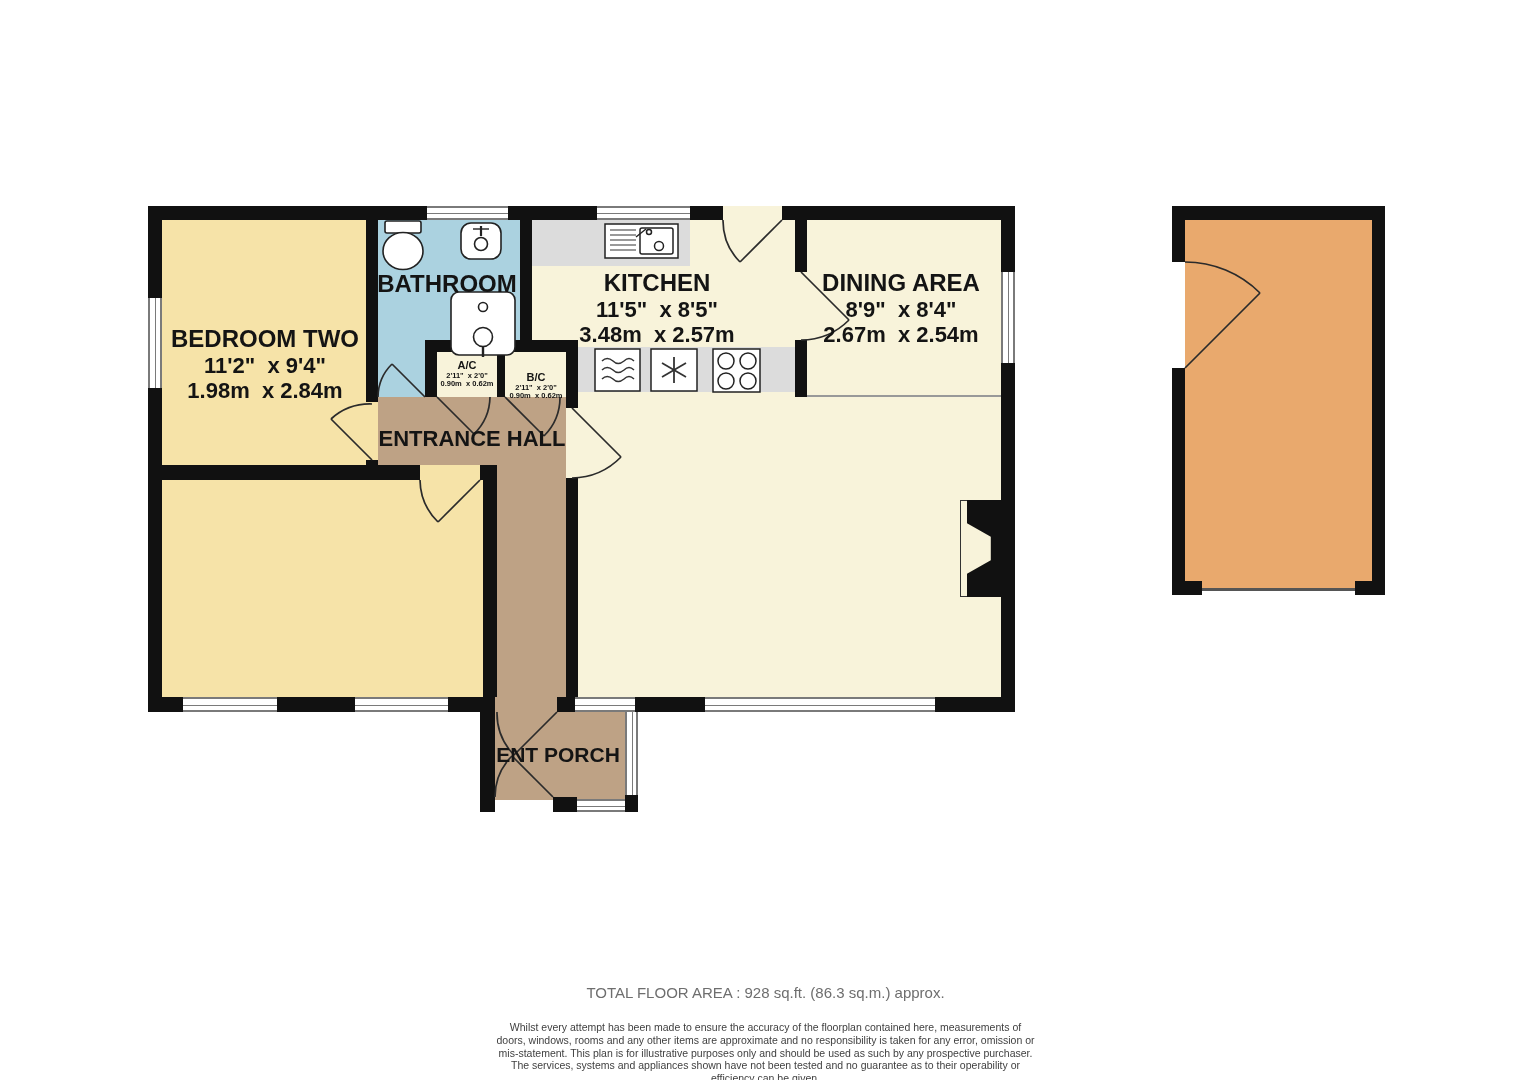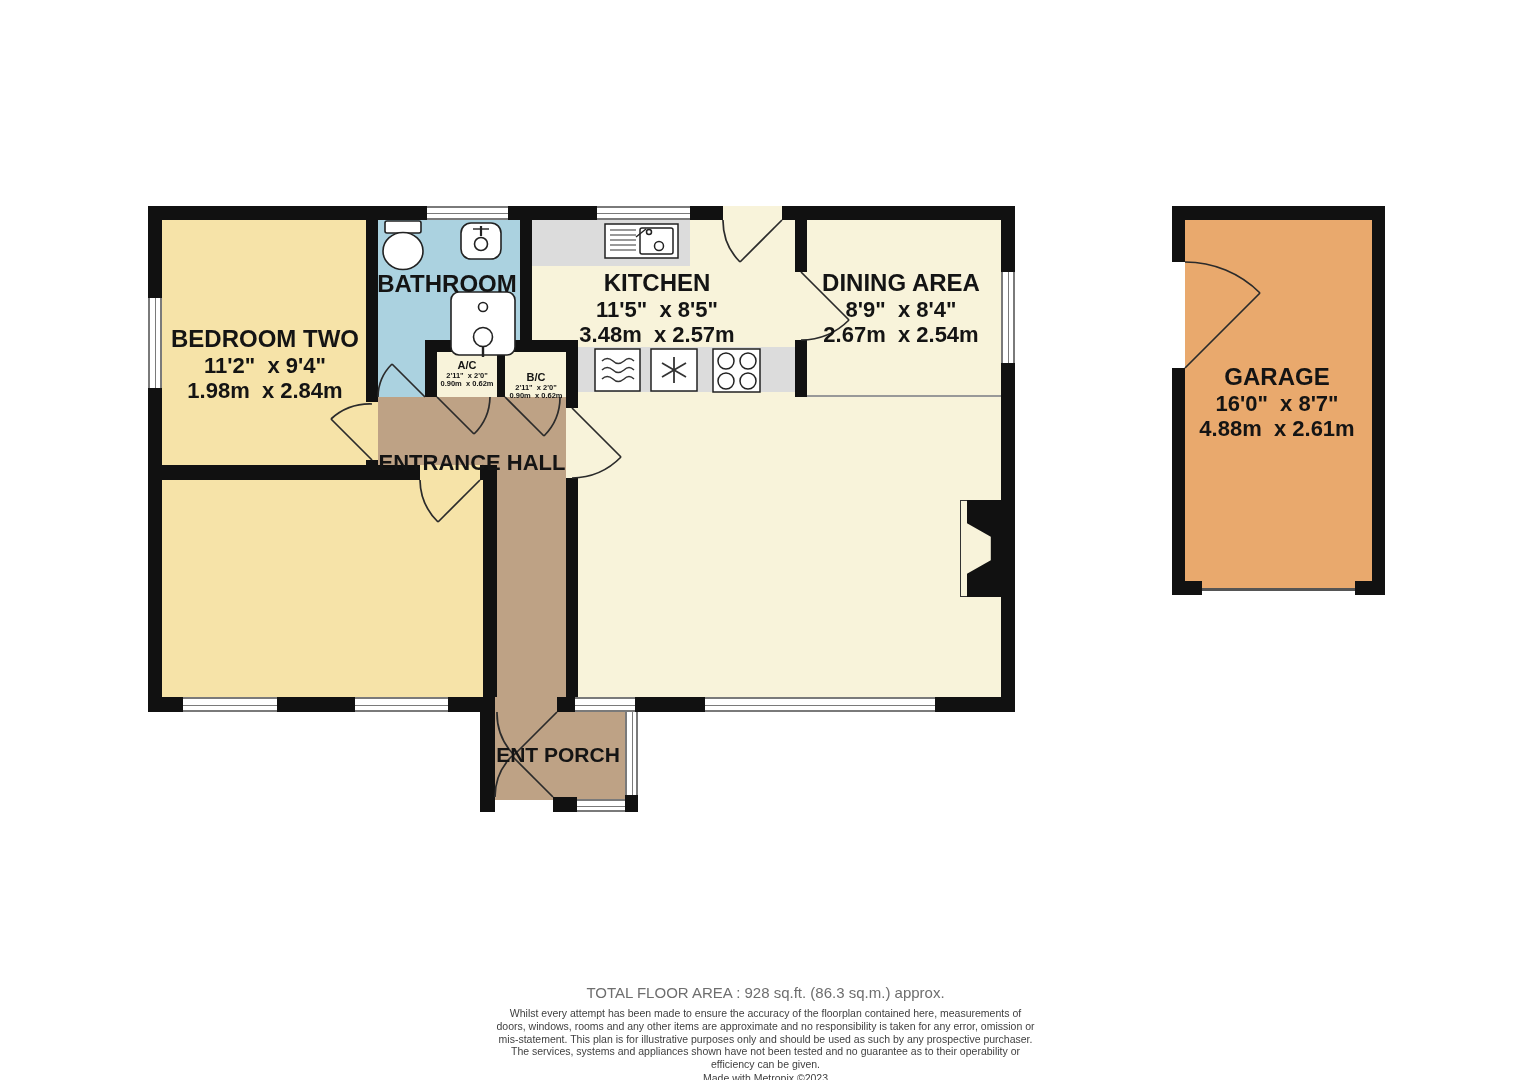--- a/index.html
+++ b/index.html
@@ -19,21 +19,21 @@
   .room-label{position:absolute;transform:translate(-50%,-50%);text-align:center;color:#141414;font-weight:bold;white-space:nowrap;line-height:1.16;}
   .room-label span{display:block;white-space:pre;}
   .rl-lg .nm{font-size:24px;}
   .rl-lg .dim{font-size:22px;}
   .rl-md .nm{font-size:24px;}
   .rl-sm .nm{font-size:11px;}
   .rl-sm .dim{font-size:7.5px;}
   .title{position:absolute;left:0;right:0;top:16px;text-align:center;color:#7b7b7b;line-height:1.18;}
   .title .t1,.title .t2{font-size:31px;display:block;}
   .footer{position:absolute;left:0;right:0;top:984px;text-align:center;color:#6e6e6e;}
-  .footer .total{font-size:15px;display:block;margin-bottom:6px;color:#6e6e6e;}
+  .footer .total{font-size:15px;display:block;margin-bottom:20px;color:#6e6e6e;}
   .footer .disc{display:block;width:540px;margin:0 auto;font-size:10.5px;line-height:1.22;color:#3f3f3f;}
   .footer .credit{display:block;font-size:10.5px;margin-top:1px;color:#3f3f3f;}
   .fireplace-outline{position:absolute;left:960px;top:500px;width:42px;height:97px;border:1px solid #333;background:#f8f3da;box-sizing:border-box;}
   .fireplace-black{position:absolute;left:967px;top:500px;width:35px;height:97px;background:#111;
      clip-path:polygon(0% 0%,100% 0%,100% 100%,0% 100%,0% 76%,68% 62%,68% 38%,0% 24%);}
   svg{position:absolute;left:0;top:0;pointer-events:none;}
 </style>
 </head>
 <body>
 
@@ -218,41 +218,36 @@
   <div class="room-label rl-lg" style="left:657px;top:308px;">
     <span class="nm">KITCHEN</span>
     <span class="dim">11'5"  x 8'5"</span>
     <span class="dim">3.48m  x 2.57m</span>
   </div>
   <div class="room-label rl-lg" style="left:901px;top:308px;">
     <span class="nm">DINING AREA</span>
     <span class="dim">8'9"  x 8'4"</span>
     <span class="dim">2.67m  x 2.54m</span>
   </div>
-  <div class="room-label rl-md" style="left:472px;top:463px;">
+  <div class="room-label rl-md" style="left:472px;top:439px;">
     <span class="nm" style="font-size:22px;">ENTRANCE HALL</span>
   </div>
   <div class="room-label rl-sm" style="left:467px;top:374px;">
     <span class="nm">A/C</span>
     <span class="dim">2'11"  x 2'0"</span>
     <span class="dim">0.90m  x 0.62m</span>
   </div>
   <div class="room-label rl-sm" style="left:536px;top:374px;margin-top:12px;">
     <span class="nm">B/C</span>
     <span class="dim">2'11"  x 2'0"</span>
     <span class="dim">0.90m  x 0.62m</span>
   </div>
   <div class="room-label rl-md" style="left:558px;top:755px;">
     <span class="nm" style="font-size:21px;">ENT PORCH</span>
   </div>
-  <div class="room-label rl-lg" style="left:1277px;top:402px;">
-    <span class="nm">GARAGE</span>
-    <span class="dim">16'0"  x 8'7"</span>
-    <span class="dim">4.88m  x 2.61m</span>
-  </div>
 
   <div class="footer">
     <span class="total">TOTAL FLOOR AREA : 928 sq.ft. (86.3 sq.m.) approx.</span>
     <span class="disc">Whilst every attempt has been made to ensure the accuracy of the floorplan contained here, measurements of doors, windows, rooms and any other items are approximate and no responsibility is taken for any error, omission or mis-statement. This plan is for illustrative purposes only and should be used as such by any prospective purchaser. The services, systems and appliances shown have not been tested and no guarantee as to their operability or efficiency can be given.</span>
     <span class="credit">Made with Metropix ©2023</span>
   </div>
 
 </div>
 
 </body></html>

